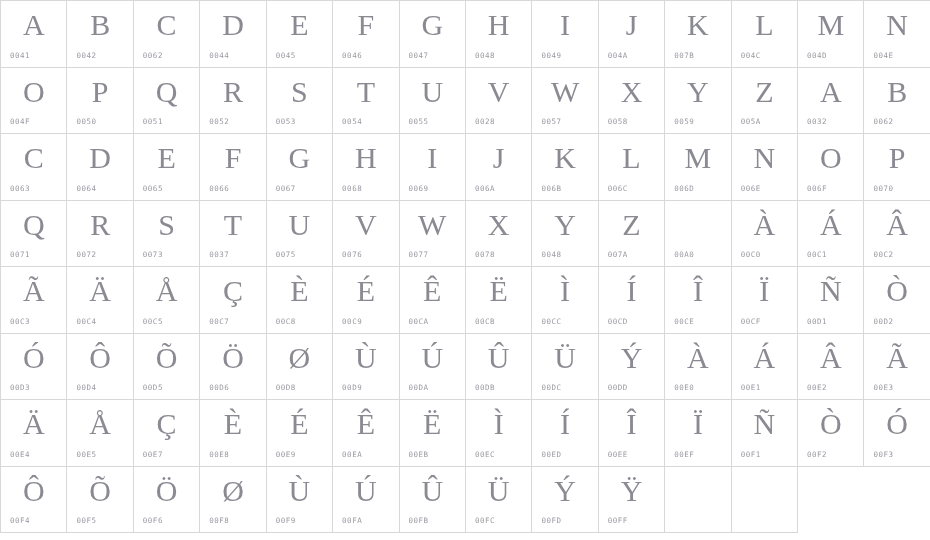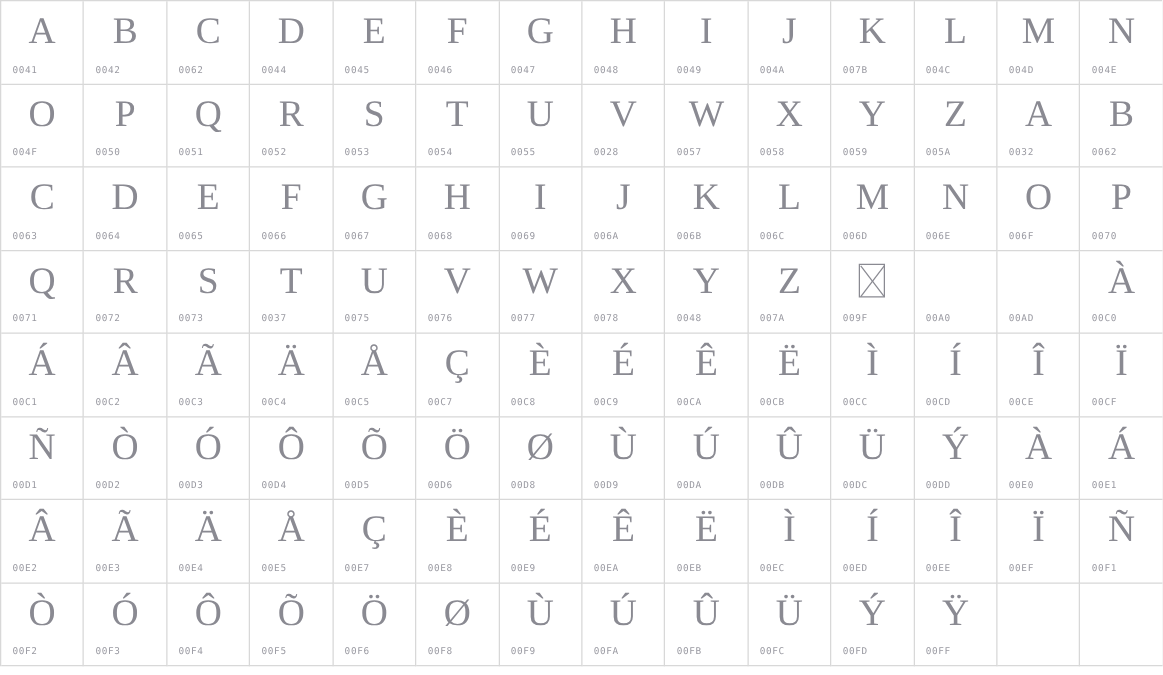--- a/index.html
+++ b/index.html
@@ -284,34 +284,24 @@
       <div class="code">0078</div>
     </div>
     <div class="cell">
       <div class="glyph">Y</div>
       <div class="code">0048</div>
     </div>
     <div class="cell">
       <div class="glyph">Z</div>
       <div class="code">007A</div>
     </div>
-    <div class="cell notdef">
-      <div class="glyph">
-        <div class="notdef-box"></div>
-      </div>
-      <div class="code">009F</div>
-    </div>
     <div class="cell empty">
       <div class="glyph"></div>
       <div class="code">00A0</div>
     </div>
-    <div class="cell empty">
-      <div class="glyph"></div>
-      <div class="code">00AD</div>
-    </div>
     <div class="cell">
       <div class="glyph">À</div>
       <div class="code">00C0</div>
     </div>
     <div class="cell">
       <div class="glyph">Á</div>
       <div class="code">00C1</div>
     </div>
     <div class="cell">
       <div class="glyph">Â</div>

